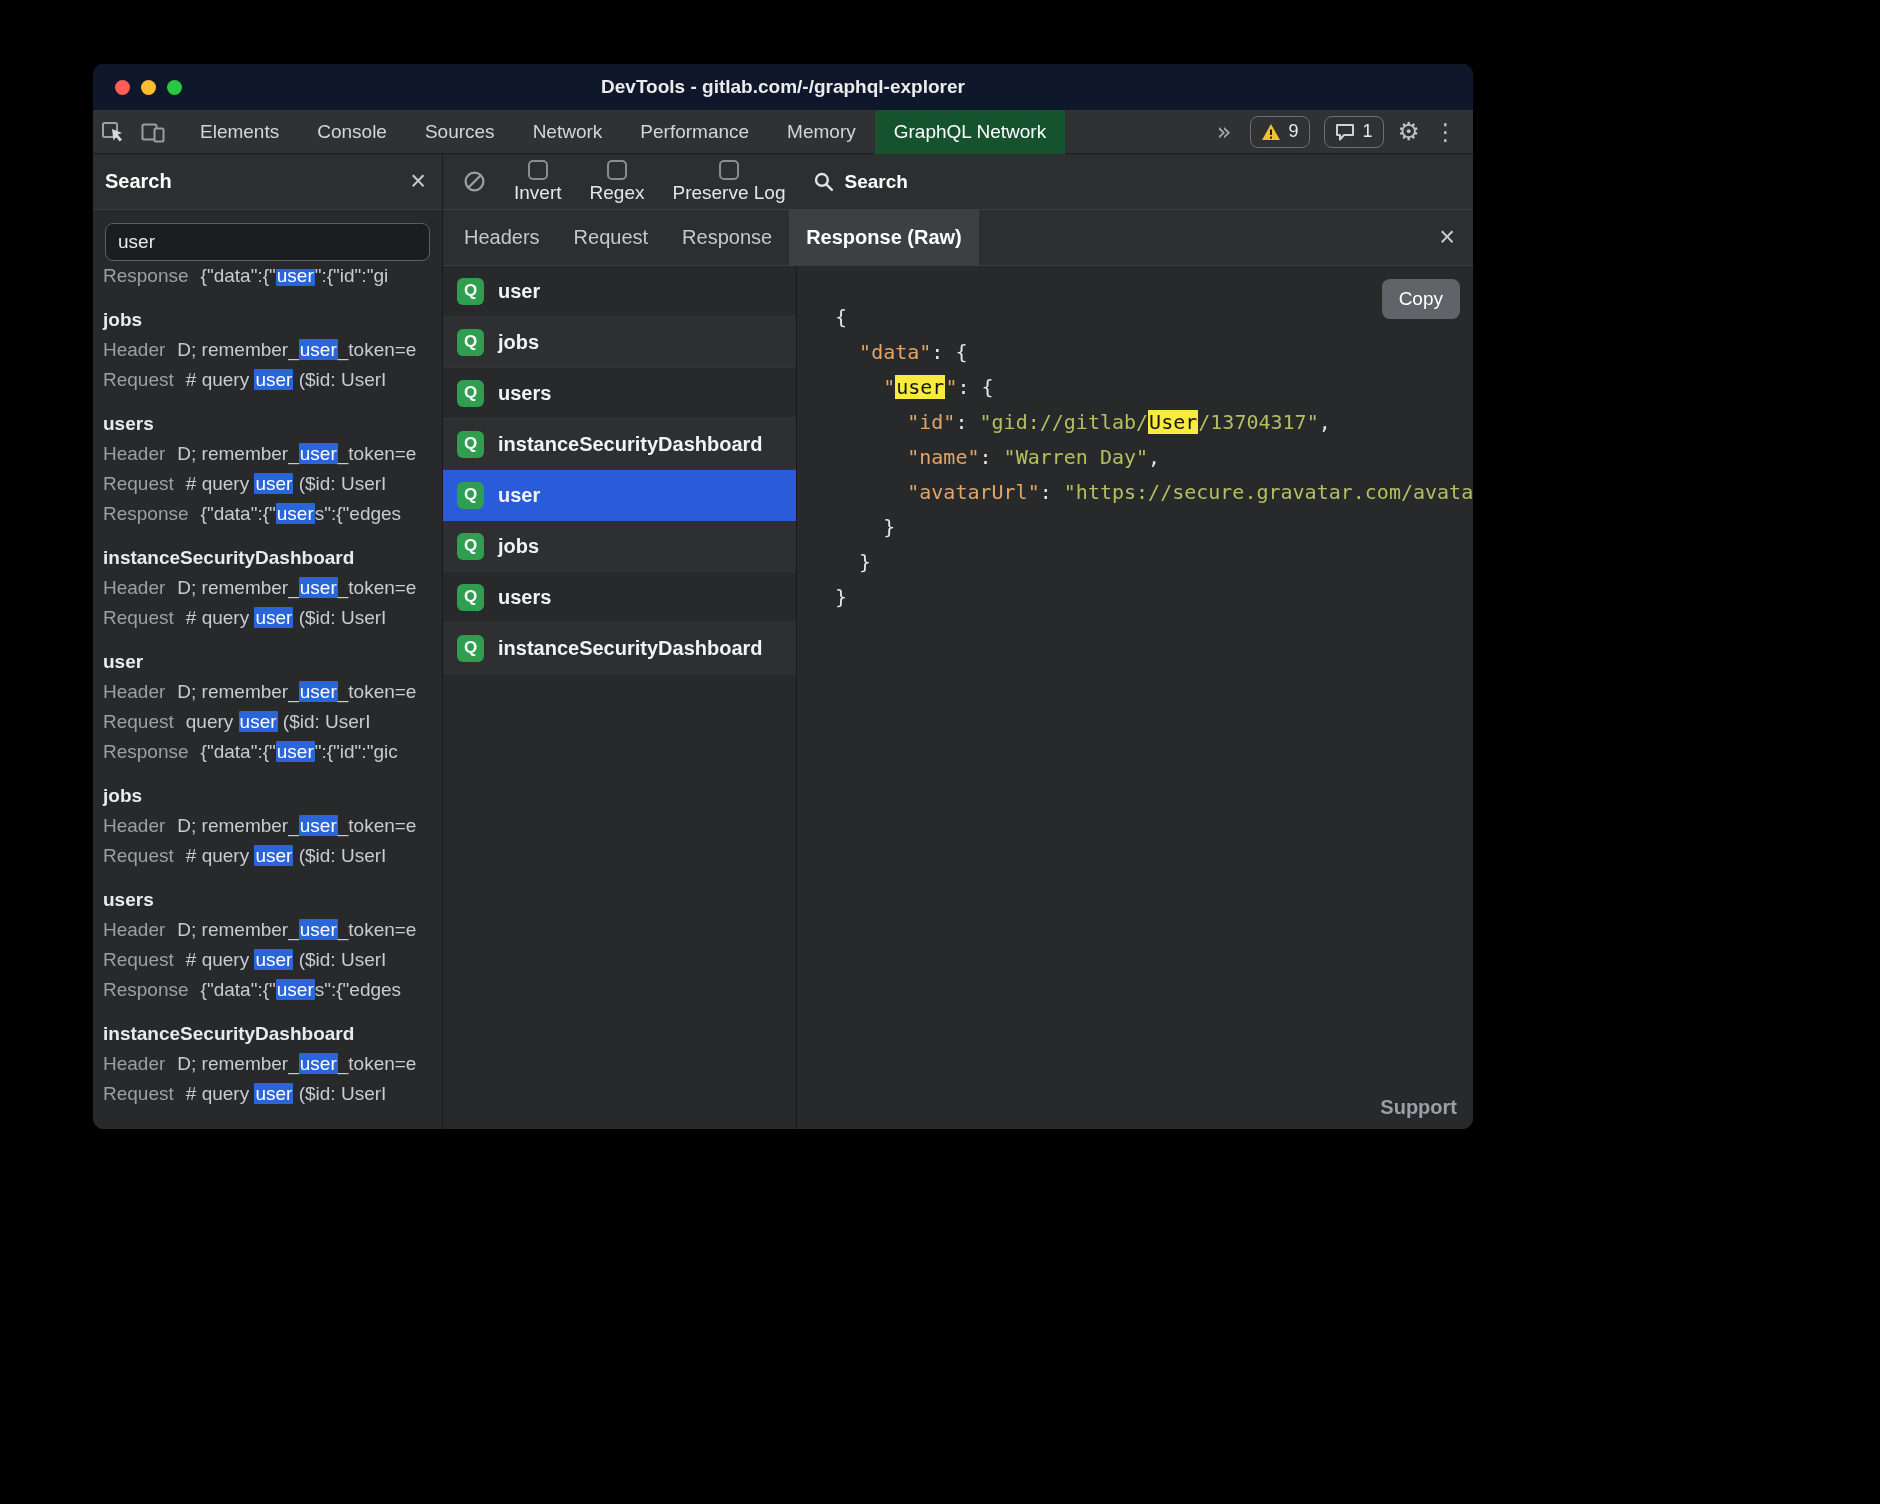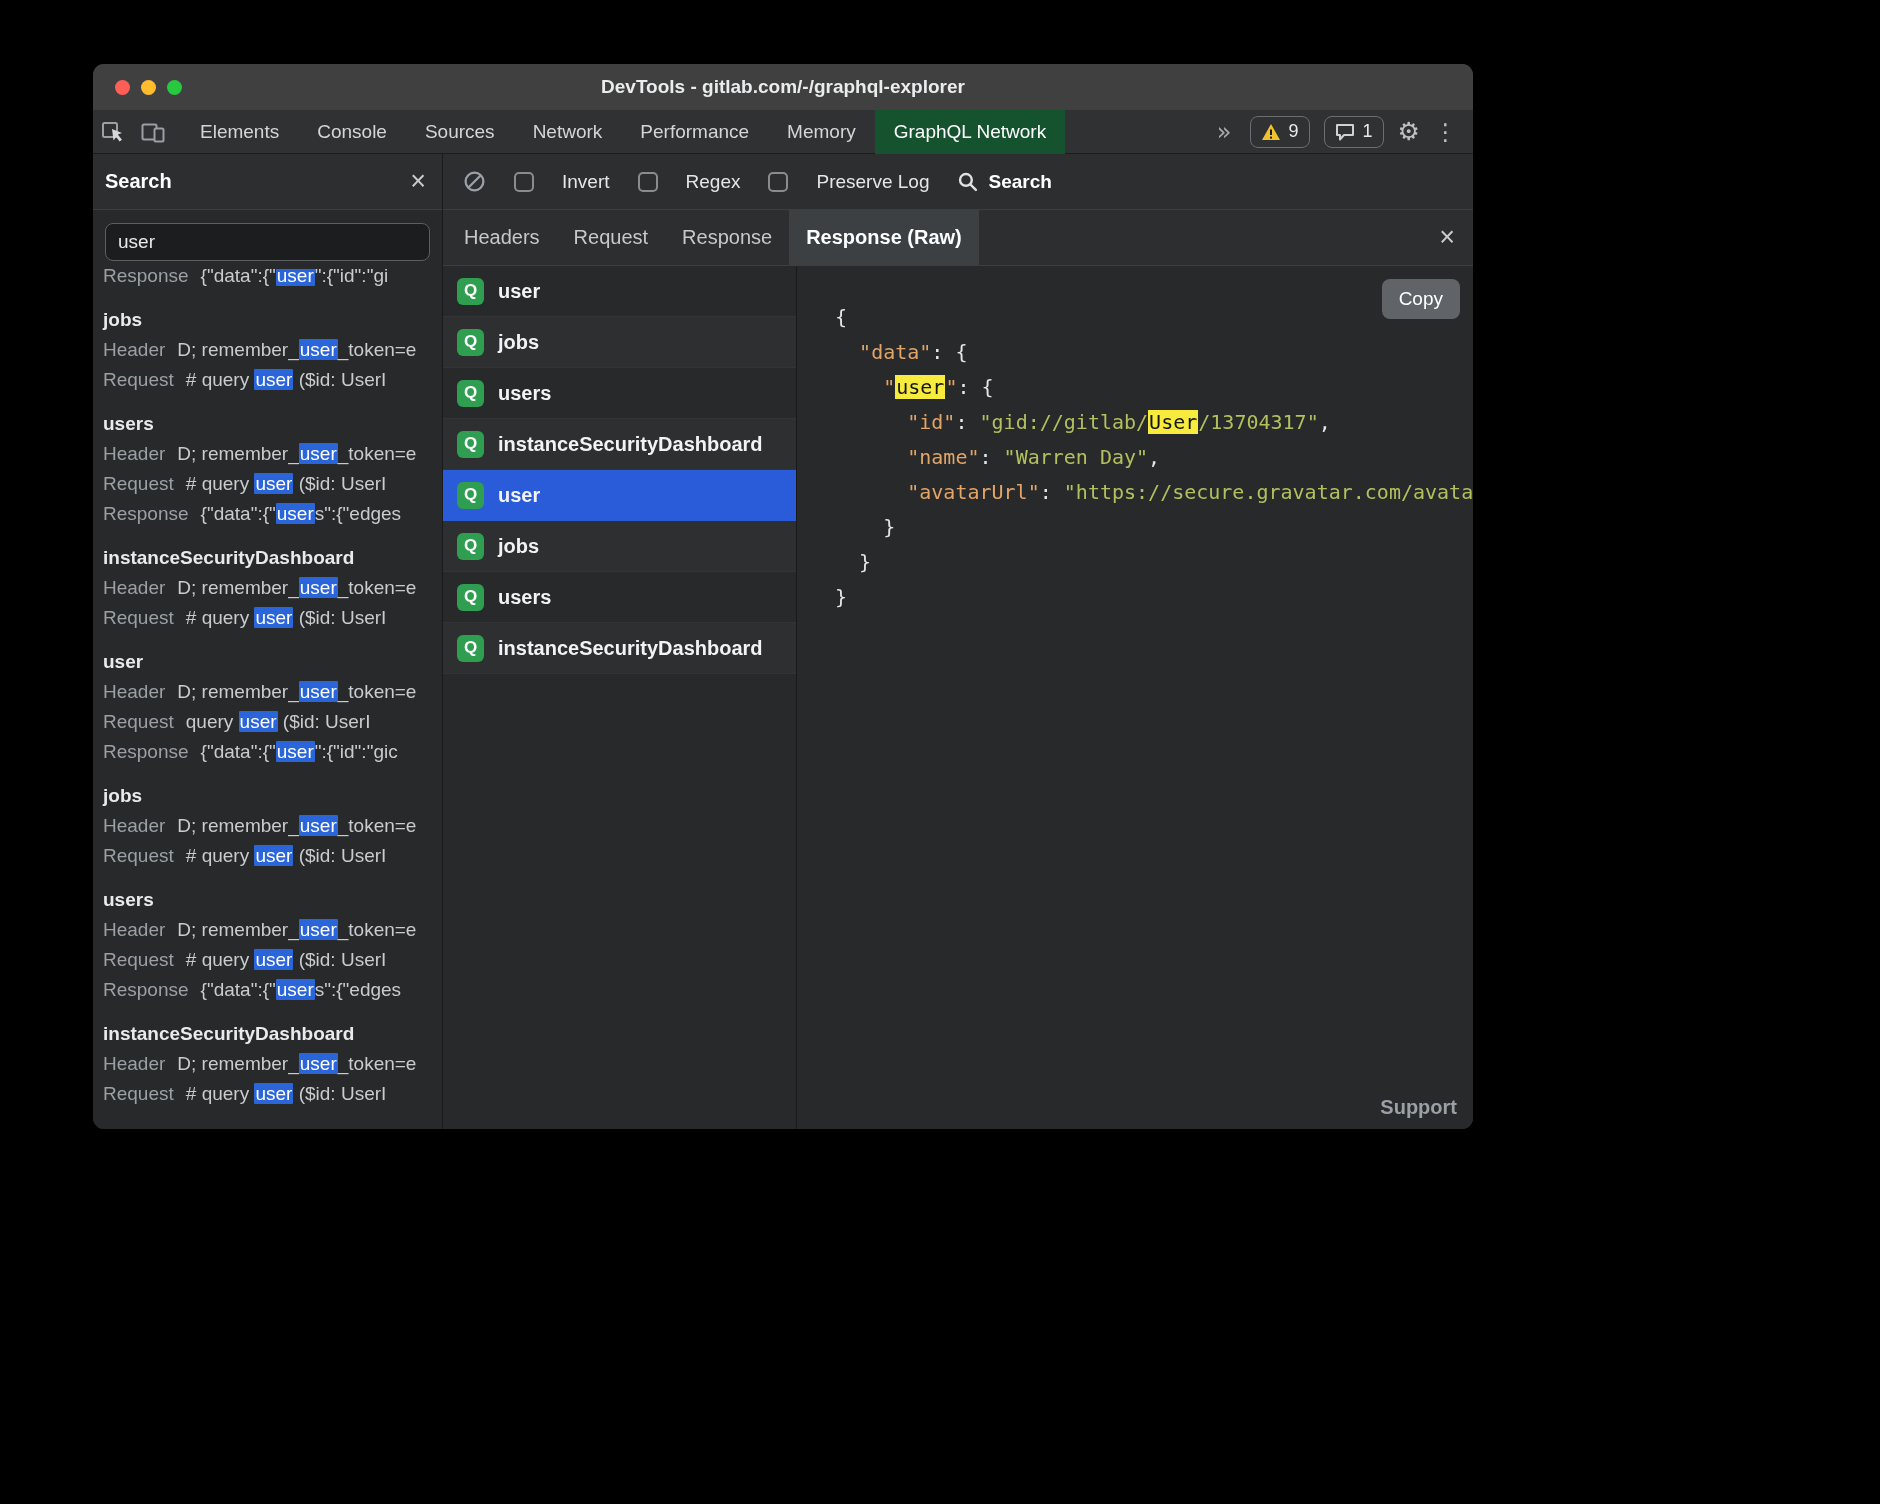--- a/index.html
+++ b/index.html
@@ -3,21 +3,21 @@
 <meta charset="utf-8">
 <style>
   * { margin:0; padding:0; box-sizing:border-box; }
   html,body { width:1880px; height:1504px; background:#000; font-family:"Liberation Sans",sans-serif; overflow:hidden; }
 
   .window { position:absolute; left:93px; top:64px; width:1380px; height:1065px;
     border-radius:11px; overflow:hidden; background:#27292b; display:flex; flex-direction:column;
     box-shadow:0 24px 70px rgba(0,0,0,.65); }
 
   
-  .titlebar { height:46px; flex:none; background:#404040; display:flex; align-items:center; position:relative; }
+  .titlebar { height:46px; flex:none; background:#0f172a; display:flex; align-items:center; position:relative; }
   .traffic { display:flex; gap:11px; margin-left:22px; z-index:2; }
   .dot { width:15px; height:15px; border-radius:50%; }
   .dot.red{background:#ff5f57}.dot.yellow{background:#febc2e}.dot.green{background:#28c840}
   .win-title { position:absolute; left:0; right:0; text-align:center; color:#ebeced; font-weight:bold; font-size:19px; }
 
   
   .tabbar { height:44px; flex:none; background:#2f3133; display:flex; align-items:center; border-bottom:1px solid #1b1c1e; }
   .tool-icon { width:40px; height:44px; display:flex; align-items:center; justify-content:center; }
   .dt-tabs { display:flex; height:44px; margin-left:8px; }
   .dt-tab { padding:0 19px; height:44px; display:flex; align-items:center; color:#d3d5d7; font-size:19px; white-space:nowrap;text-align:center; }
@@ -48,21 +48,21 @@
   .row-label { color:#9aa0a6; margin-right:12px; }
   .row-text { color:#c9ccce; }
   .hl-blue { background:#2a65d9; color:#fff; border-radius:1px; padding:0 1px; }
 
   .right-area { flex:1; min-width:0; display:flex; flex-direction:column; }
 
   
   .filterbar { height:56px; flex:none; background:#2c2e30; border-bottom:1px solid #3c3e40; display:flex; align-items:center; padding:0 20px; }
   .filter-input { width:331px; margin-left:12px; }
   .filter-checkboxes { display:flex; align-items:center; gap:28px; margin-left:28px; }
-  .cb-wrap { display:flex; align-items:center; gap:28px; cursor:default; }
+  .cb-wrap { display:flex; align-items:center; gap:2px; cursor:default;flex-direction:column; }
   .cb-box { width:20px; height:20px; border:2px solid #8a8d90; border-radius:5px; flex:none; }
   .cb-label { color:#e4e6e8; font-size:19px; white-space:nowrap; }
   .search-action { display:flex; align-items:center; gap:10px; margin-left:28px; color:#fff; font-weight:bold; font-size:19px; }
 
   
   .band { height:56px; flex:none; display:flex; background:#2c2e30; border-bottom:1px solid #3c3e40; }
   .qm-header { width:354px; flex:none; display:flex; align-items:center; padding-left:14px; color:#fff; font-weight:bold; font-size:20px; border-right:1px solid #191a1b; }
   .detail-tabs { flex:1; display:flex; align-items:stretch; padding-left:4px; }
   .d-tab { padding:0 17px; display:flex; align-items:center; color:#c6c9cb; font-size:20px; white-space:nowrap; }
   .d-tab.active { background:#3c4043; color:#fff; font-weight:bold; }

